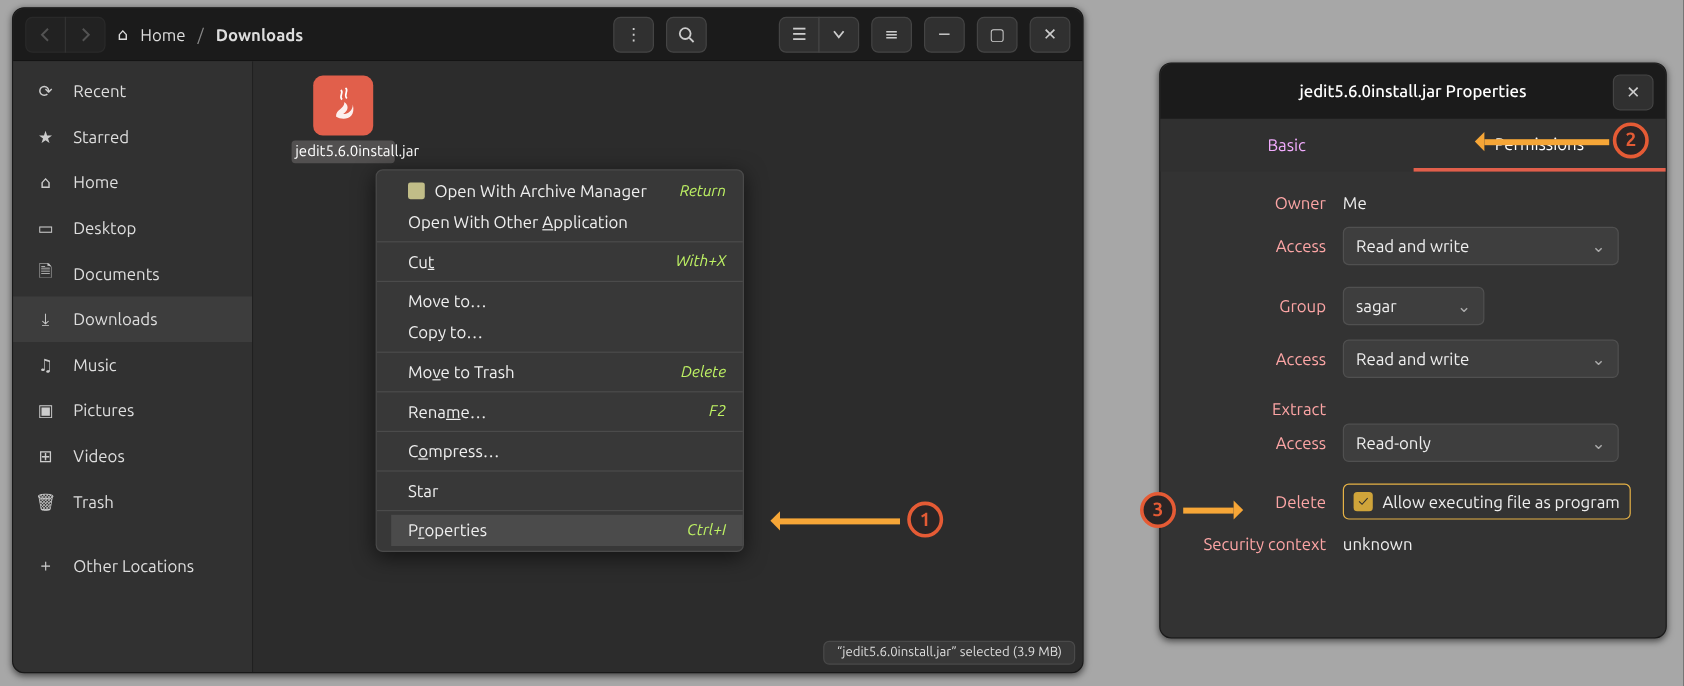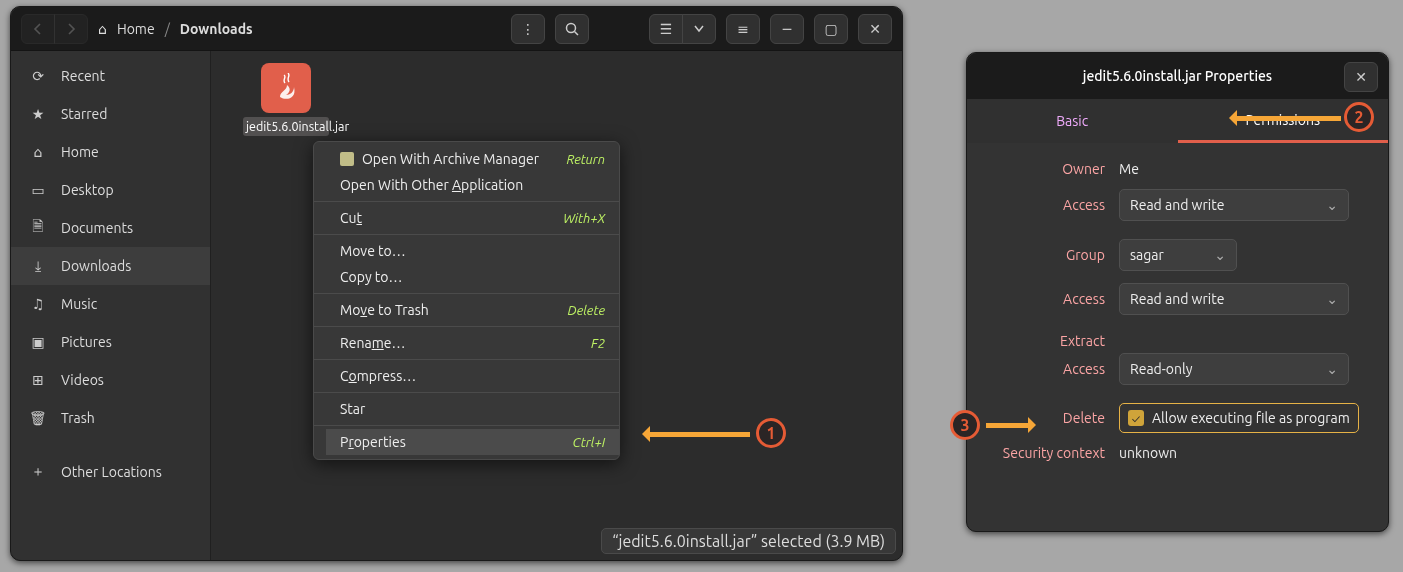--- a/index.html
+++ b/index.html
@@ -80,21 +80,21 @@
   }
   .ctx .mi { height:26px; padding:0 14px; display:flex; align-items:center; justify-content:space-between; color:#eee; cursor:pointer;margin-left:12px;}
   .ctx .mi.hl { background:#4b4b4b;}
   .ctx .mi .sc{ color:#bef264; font-size:13px;font-style:italic;}
   .ctx .mi .open-g{display:flex;align-items:center;gap:8px;}
   .ctx hr { border:none; border-top:1px solid #4b4b4b; margin:3px 0;}
   .ctx .arch-ic{width:14px;height:14px;background:#c1bd88;border-radius:2px;}
   .statusbar {
     position:absolute; right:6px; bottom:6px;
     background:#383838; color:#ddd;
-    padding:3px 10px; font-size:16px;
+    padding:3px 10px; font-size:11px;
     border:1px solid #4a4a4a; border-radius:5px;
   }
   
   .prop { left:966px; top:52px; width:423px; height:480px; background:#333333; display:flex; flex-direction:column;}
   .prop .titlebar {
     height:46px; background:#1b1b1b; border-radius:10px 10px 0 0;
     display:flex; align-items:center; justify-content:center; position:relative;
     color:#fff; font-weight:500;
   }
   .prop .closebtn{position:absolute; right:10px; top:9px;}

